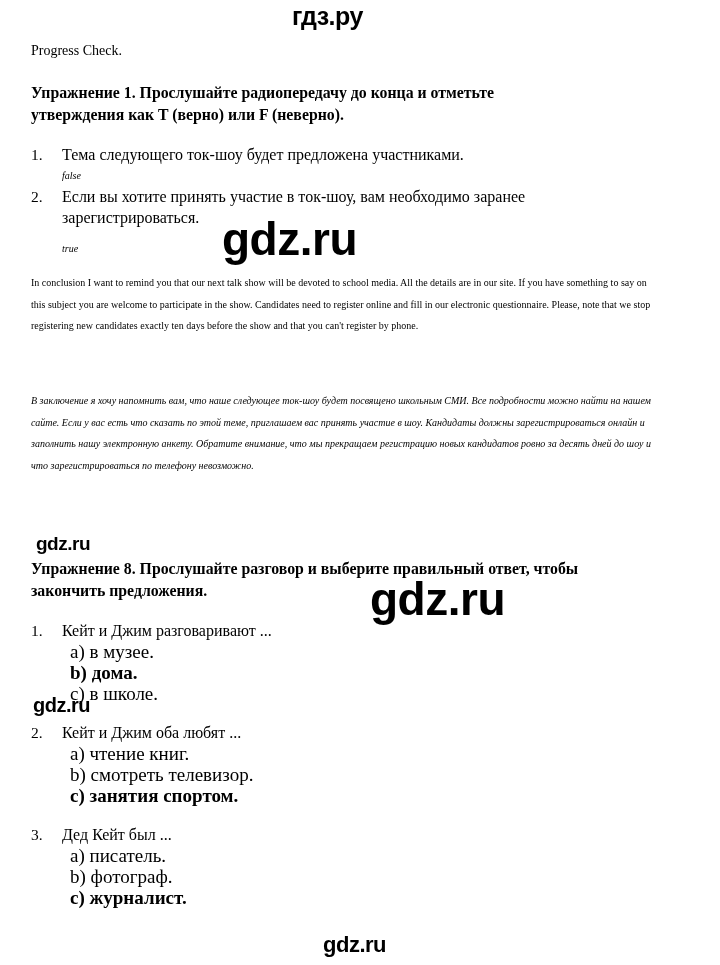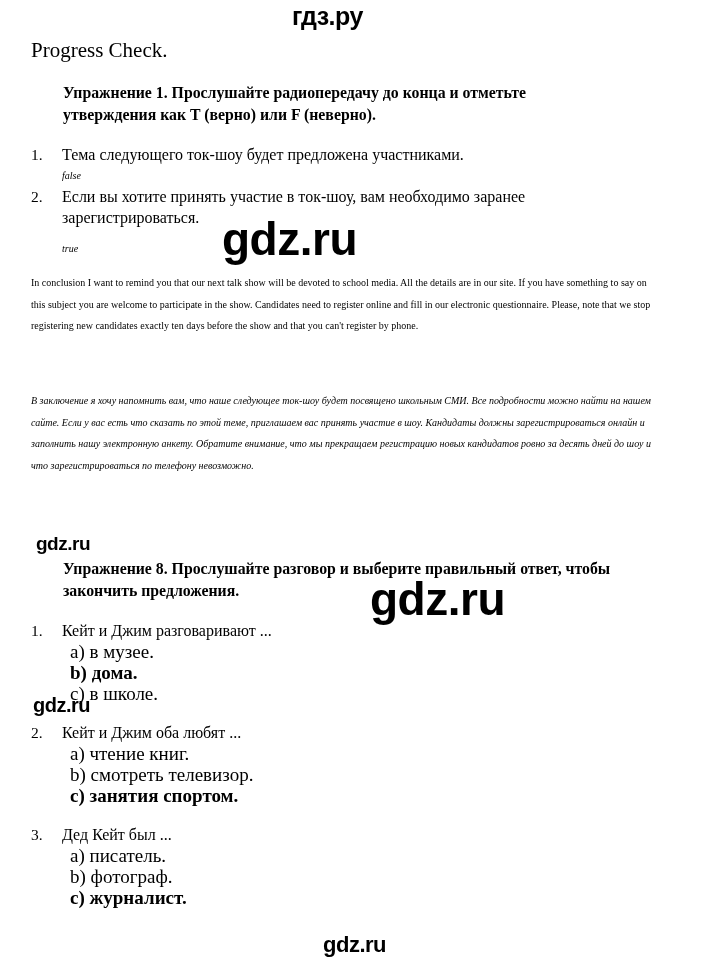--- a/index.html
+++ b/index.html
@@ -37,31 +37,30 @@
   .wm-big-2    { left: 370px; top: 572px; font-size: 46px; }
   .wm-small-1  { left: 36px;  top: 533px; font-size: 19px; }
   .wm-small-2  { left: 33px;  top: 694px; font-size: 20px; }
   .wm-bottom   { left: 323px; top: 932px; font-size: 22px; }
 
   
   .content { position: absolute; left: 0; top: 0; width: 720px; }
 
   .line-plain {
     position: absolute;
-    font-size: 21px;
+    font-size: 14px;
     line-height: 21px;
   }
 
   .heading {
     position: absolute;
     font-weight: bold;
     font-size: 15.8px;
     line-height: 22px;
     width: 560px;
-    margin-left: 32px;
   }
 
   .para {
     position: absolute;
     font-size: 10px;
     line-height: 21.5px;
     text-align: left;
     width: 628px;
   }
   .para-italic {

